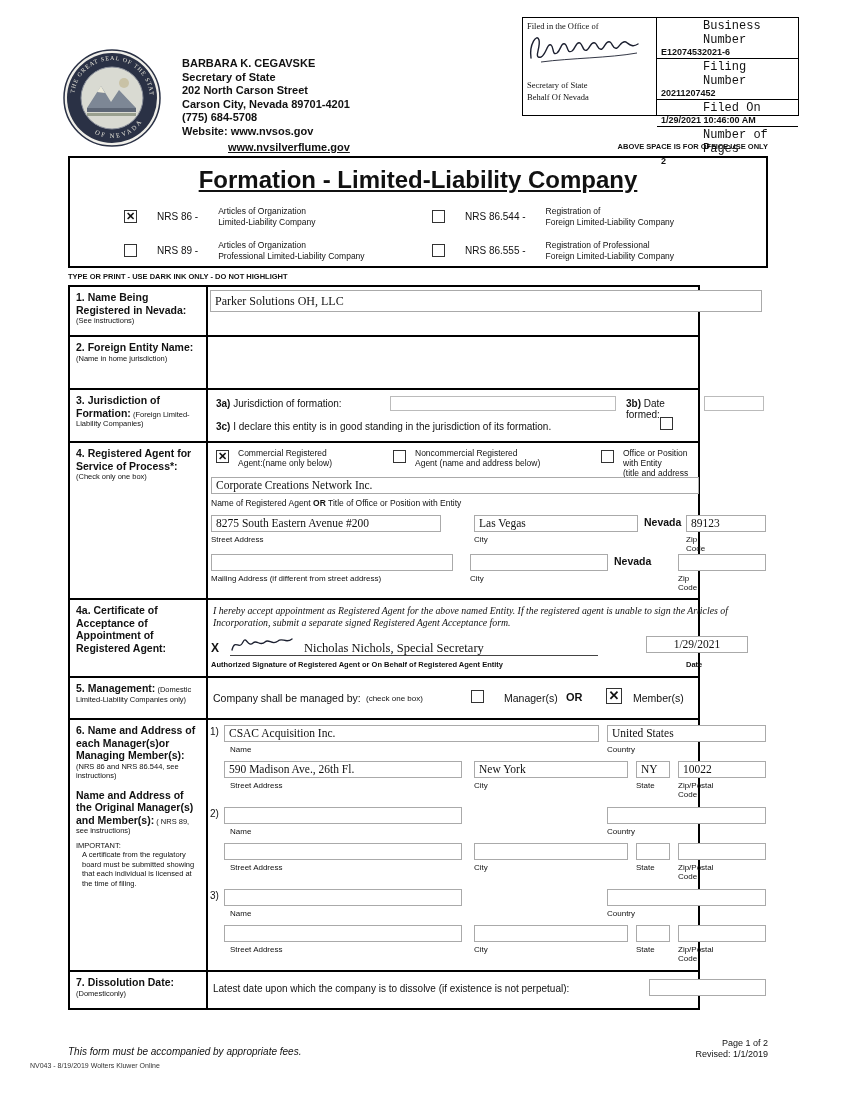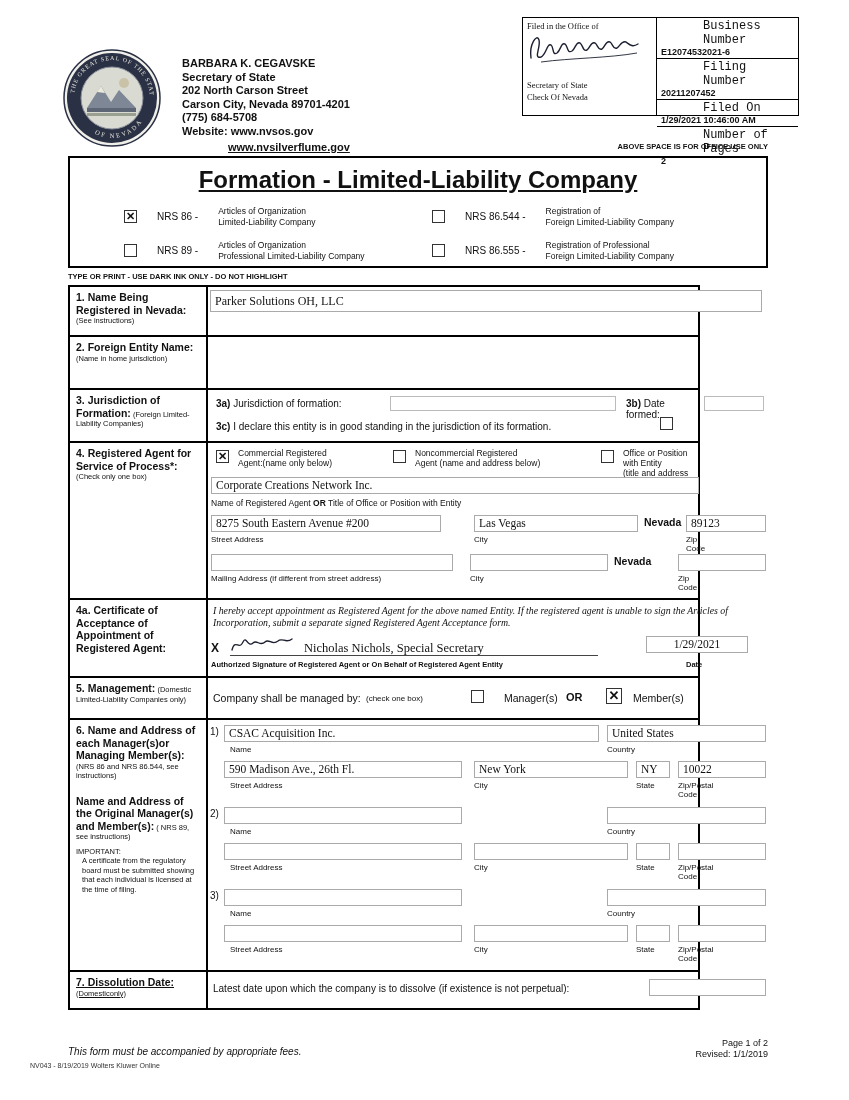--- a/index.html
+++ b/index.html
@@ -29,21 +29,21 @@
   .tb-opt{position:absolute;display:flex;align-items:center;gap:20px;}
   .tb-opt .nrs{font-size:10px;white-space:nowrap;}
   .tb-opt .desc{font-size:8.5px;line-height:10.5px;}
   .tb-opt .desc span{display:block;}
 
   .instruction{position:absolute;left:68px;top:272px;font-weight:bold;font-size:7.5px;}
 
   
   .form-table{position:absolute;left:68px;top:285px;width:632px;border:2px solid #000;box-sizing:border-box;}
   .row{display:flex;border-bottom:2px solid #000;box-sizing:border-box;}
-  .row:last-child{border-bottom:none;text-decoration:underline;}
+  .row:last-child{border-bottom:none;}
   .lbl{width:138px;border-right:2px solid #000;box-sizing:border-box;padding:4px 4px 3px 6px;font-size:7.5px;line-height:9.5px;}
   .lbl .h{font-weight:bold;font-size:10.5px;line-height:12px;}
   .lbl .n{font-size:7.5px;}
   .cnt{flex:1;position:relative;font-size:10px;}
   .r1{height:50px;} .r2{height:53px;} .r3{height:53px;} .r4{height:157px;}
   .r4a{height:78px;} .r5{height:42px;} .r6{height:252px;} .r7{height:36px;}
 
   .field{position:absolute;border:1px solid #aaa;background:#fff;height:17px;box-sizing:border-box;
          font-family:"Liberation Serif",serif;font-size:11.5px;line-height:15px;padding:0 4px;white-space:nowrap;overflow:hidden;}
   .blank{position:absolute;border:1px solid #bbb;height:15px;box-sizing:border-box;}
@@ -113,21 +113,21 @@
       <div class="sigwrap">
         <svg width="118" height="36" viewBox="0 0 118 36">
           <path d="M4 27 C2 13 10 2 12 9 C14 16 6 28 14 26 C19 24 20 12 24 14 C27 16 25 25 30 22
                    C34 19 34 11 38 13 C41 15 40 23 45 20 C49 17 49 10 53 12 C56 14 56 21 60 19
                    C63 17 64 10 68 12 C71 14 71 20 75 18 C78 16 79 9 83 11 C86 13 86 19 90 17
                    C93 15 95 9 99 11 C102 13 105 17 111 13" fill="none" stroke="#1c2030" stroke-width="1.4" stroke-linecap="round"></path>
           <path d="M14 31 C44 27 82 27 110 22" fill="none" stroke="#1c2030" stroke-width="0.9"></path>
         </svg>
       </div>
       <div class="office-sec" style="top:62px">Secretary of State</div>
-      <div class="office-sec" style="top:74px">Check Of Nevada</div>
+      <div class="office-sec" style="top:74px">Behalf Of Nevada</div>
     </div>
     <div class="office-right">
       <div class="o-row">
         <div class="o-label">Business Number</div>
         <div class="o-value">E12074532021-6</div>
       </div>
       <div class="o-row">
         <div class="o-label">Filing Number</div>
         <div class="o-value">20211207452</div>
       </div>
@@ -305,21 +305,21 @@
         <span class="abs" style="left:358px;top:13px;font-weight:bold;font-size:11px">OR</span>
         <span class="cb big abs checked" style="left:398px;top:10px"></span>
         <span class="abs" style="left:425px;top:14px;font-size:10.5px">Member(s)</span>
       </div>
     </div>
 
     <div class="row r6">
       <div class="lbl">
         <span class="h">6. Name and Address of each Manager(s)or Managing Member(s):</span>
         <span class="n">(NRS 86 and NRS 86.544, see instructions)</span>
-        <div style="margin-top:14px">
+        <div style="margin-top:8px">
           <span class="h">Name and  Address of the Original Manager(s) and Member(s):</span>
           <span class="n">( NRS 89, see instructions)</span>
         </div>
         <div class="n" style="margin-top:5px">IMPORTANT:</div>
         <div class="n" style="padding-left:6px">A certificate from the regulatory board must be submitted showing that each individual is licensed at the time of filing.</div>
       </div>
       <div class="cnt">
 
         <div class="entry" style="top:4px">
           <span class="num">1)</span>

